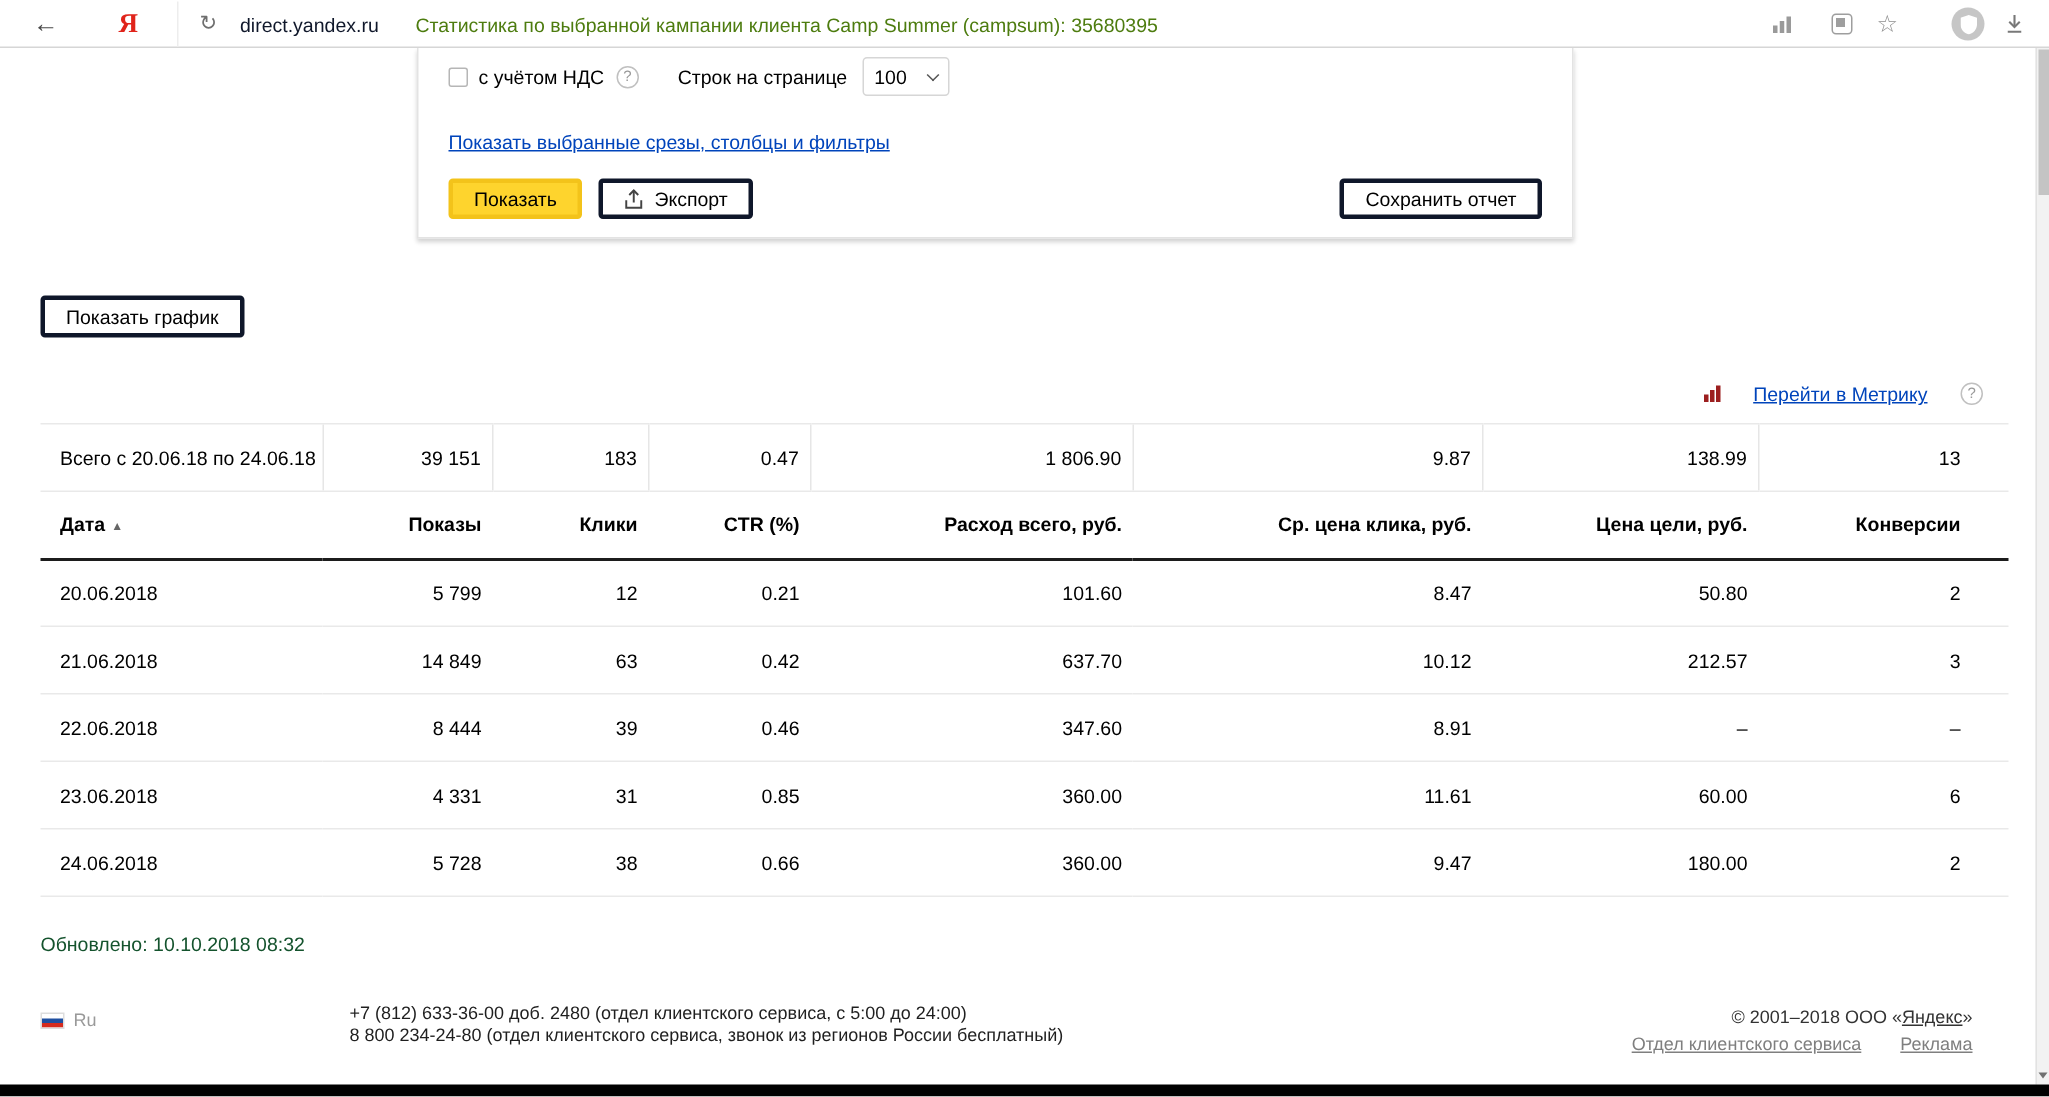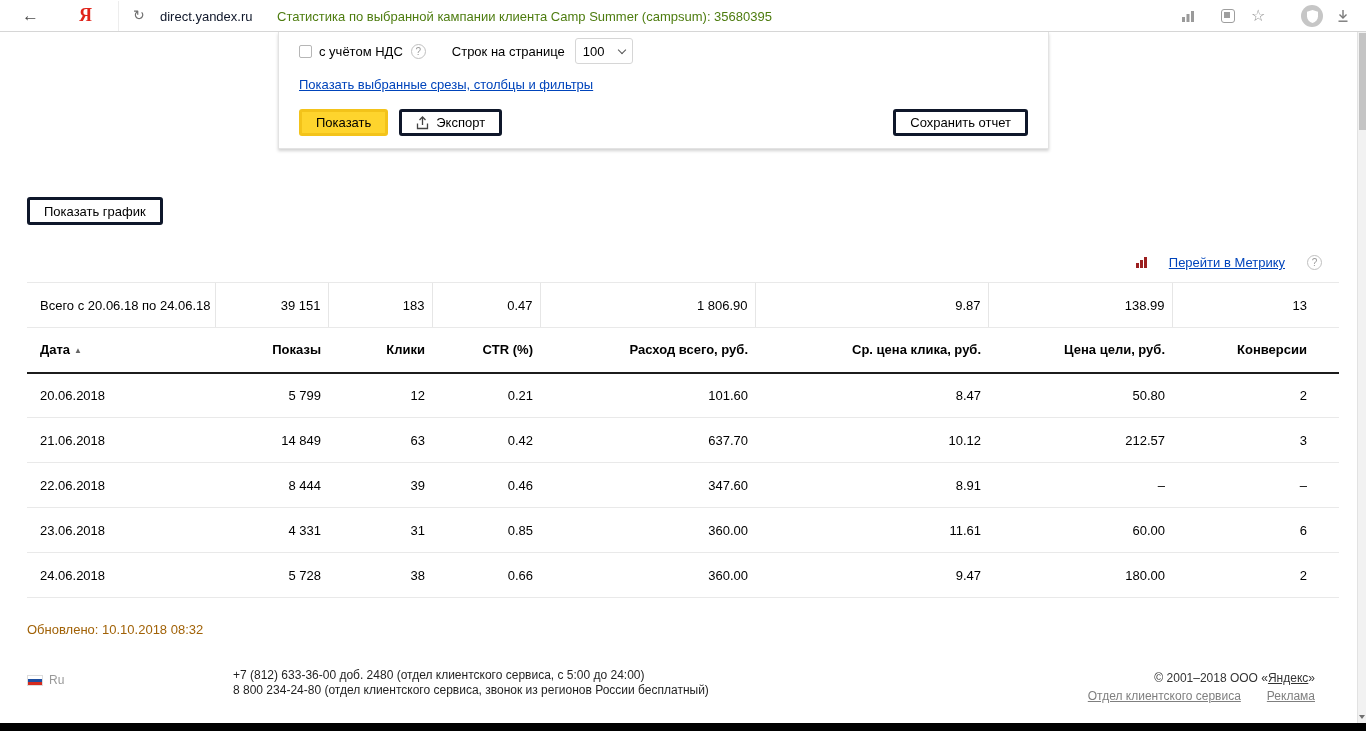--- a/index.html
+++ b/index.html
@@ -34,21 +34,21 @@
   .checkbox{width:13px;height:13px;border:1px solid #b6b6b6;border-radius:2px;background:#fff;
     display:inline-block;flex:none}
   .vat-label{margin-left:7px}
   .help{width:15px;height:15px;border-radius:50%;border:1px solid #c0c0c0;color:#9a9a9a;
     font-size:10px;display:inline-flex;align-items:center;justify-content:center;margin-left:8px;flex:none}
   .rows-label{margin-left:26px}
   .dropdown{margin-left:10px;height:26px;min-width:58px;border:1px solid #d6d6d6;border-radius:3px;
     display:inline-flex;align-items:center;justify-content:space-between;padding:0 7px;background:#fff;cursor:pointer}
   .chev{width:6px;height:6px;border-right:1.5px solid #555;border-bottom:1.5px solid #555;
     transform:rotate(45deg);margin-left:7px;margin-top:-3px}
-  .prow2{margin-top:13px}
+  .prow2{margin-top:23px}
   .pseudo-link{color:#0044bb;text-decoration:underline}
   .prow3{margin-top:17px}
   .btn{height:27px;border:3px solid #0f172a;border-radius:3px;background:#fff;font-size:13px;
     font-family:inherit;padding:0 14px;display:inline-flex;align-items:center;cursor:pointer;color:#000}
   .btn-yellow{background:#fed42d;border-color:#f3c31a}
   .btn-export{margin-left:11px;gap:7px}
   .btn-save{margin-left:auto}
 
   
   .show-chart{position:absolute;left:27px;top:197px;height:28px}
@@ -62,21 +62,21 @@
   .stats-table td,.stats-table th{height:45px;padding:0 7px 0 13px;font-size:13px;
     vertical-align:middle;border-bottom:1px solid #e9e9e9;background:#fff;overflow:hidden;white-space:nowrap}
   .stats-table td:last-child,.stats-table th:last-child{padding-right:32px}
   .total-row td{border-top:1px solid #e9e9e9}
   .total-row td+td{border-left:1px solid #e6e6e6}
   .header-row th{font-weight:bold;border-bottom:2px solid #1c1c1c;text-align:right}
   .header-row th:first-child{text-align:left}
   .num{text-align:right}
   .sort{font-size:8px;color:#666;margin-left:4px;vertical-align:1px}
 
-  .updated{position:absolute;left:27px;top:622px;color:#a16207}
+  .updated{position:absolute;left:27px;top:622px;color:#14532d}
 
   
   .flag-wrap{position:absolute;left:27px;top:673px;display:flex;align-items:center;gap:6px}
   .flag{width:16px;height:11px;display:inline-block;border:1px solid #ddd;overflow:hidden;flex:none}
   .flag i{display:block;height:33.4%}
   .fw{background:#fff}.fb{background:#1f4fa0}.fr{background:#d52b1e}
   .lang{color:#999;font-size:12px}
   .phones{position:absolute;left:233px;top:668px;font-size:12px;color:#1f1f1f;line-height:15px}
   .foot-right{position:absolute;right:51px;top:671px;text-align:right;font-size:12px;color:#333}
   .foot-link{color:#333;text-decoration:underline}

